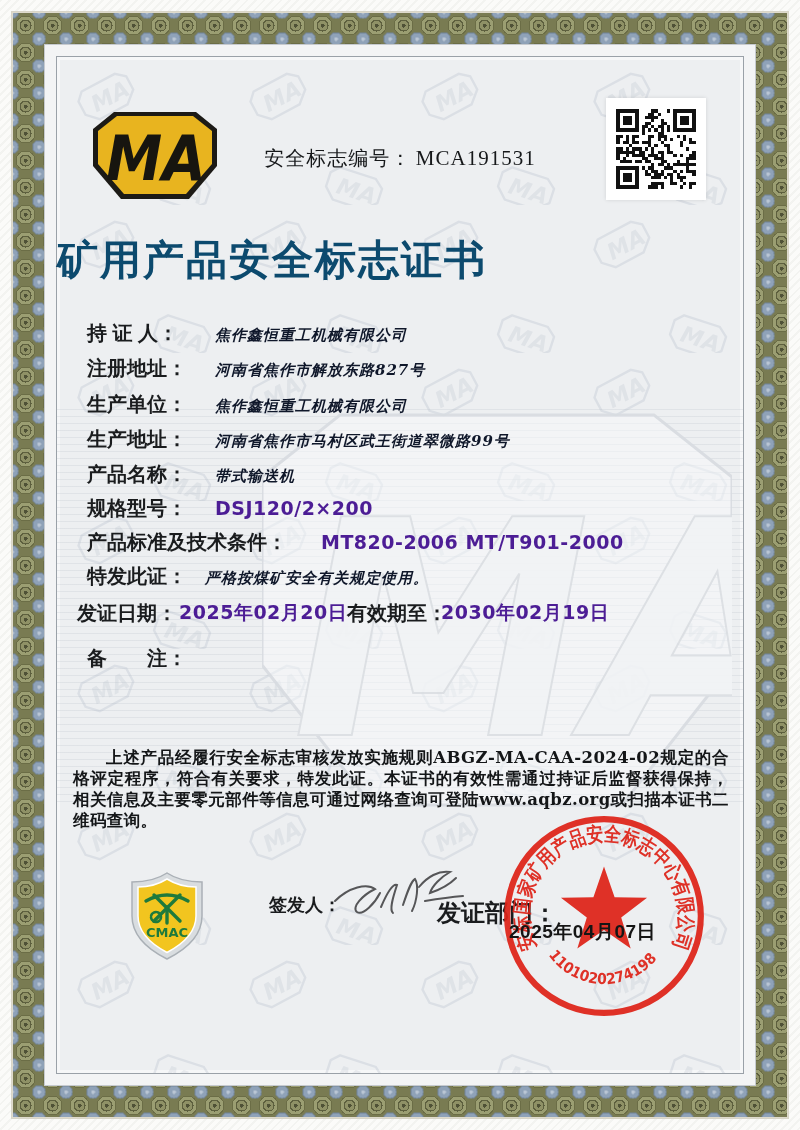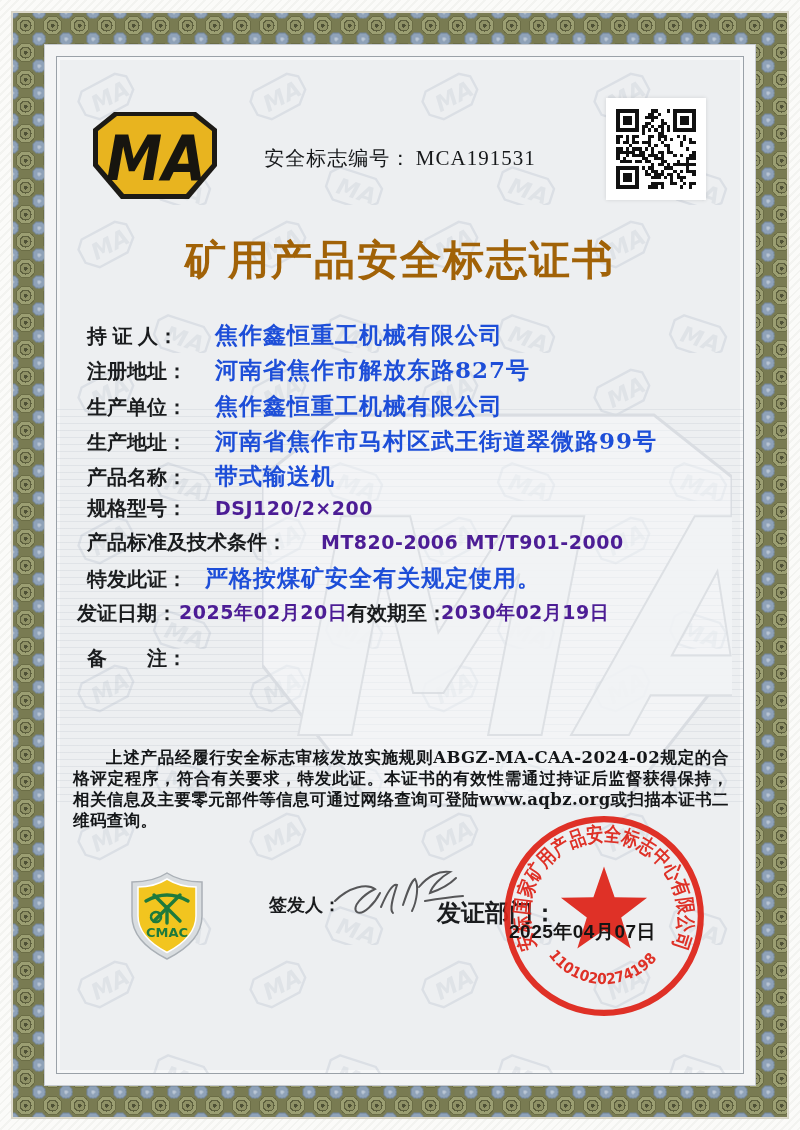--- a/index.html
+++ b/index.html
@@ -29,29 +29,29 @@
         background-image:repeating-linear-gradient(180deg, rgba(176,184,194,.22) 0 1px, transparent 1px 7px);}
 
   .cert-line{top:88px;left:0;width:100%;text-align:center;white-space:nowrap;}
   .cert-line .lbl{font-weight:normal;font-size:20px;color:#16181a;letter-spacing:1px;}
   .cert-line .val{font-family:"Liberation Serif",serif;font-size:21px;color:#16181a;letter-spacing:1px;}
 
   .qr-box{left:549px;top:41px;width:100px;height:102px;background:#ffffff;
         box-shadow:0 0 4px rgba(0,0,0,.12);}
   .qr-box svg{position:absolute;left:4px;top:5px;}
 
-  .doc-title{top:176px;left:0;width:100%;text-align:center;
+  .doc-title{top:176px;left:0;width:100%;
         font-family:"Liberation Serif","DejaVu Serif",serif;
-        font-weight:bold;font-size:41px;letter-spacing:2px;color:#a16207;}
+        font-weight:bold;font-size:41px;letter-spacing:2px;color:#0c4a6e;}
 
   .row{left:30px;display:flex;align-items:baseline;white-space:nowrap;}
   .row .lbl{font-weight:bold;font-size:20px;color:#1a1c1e;flex:0 0 auto;}
   .row.fixed .lbl{width:128px;}
   .kai{font-family:"DejaVu Serif","Liberation Serif",serif;font-weight:bold;
-        font-size:23px;color:#1d4ed8;letter-spacing:1px;}
+        font-size:15px;color:#0f172a;letter-spacing:1px;font-style:italic;}
   .num{font-family:"DejaVu Sans","Liberation Sans",sans-serif;font-weight:bold;
         font-size:19px;color:#4c1d95;letter-spacing:.5px;}
   .row .v7{margin-left:34px;}
   .dates-row span{position:absolute;white-space:nowrap;}
 
   .statement{top:690px;left:16px;width:656px;
         font-family:"DejaVu Serif","Liberation Serif",serif;font-weight:bold;
         font-size:16.5px;line-height:21px;color:#141618;
         text-indent:2em;text-align:justify;letter-spacing:.4px;}
 

